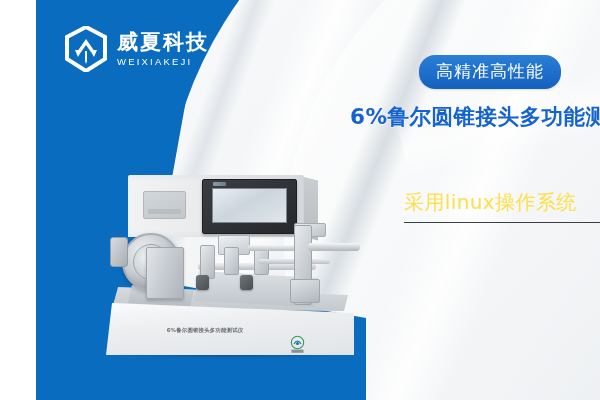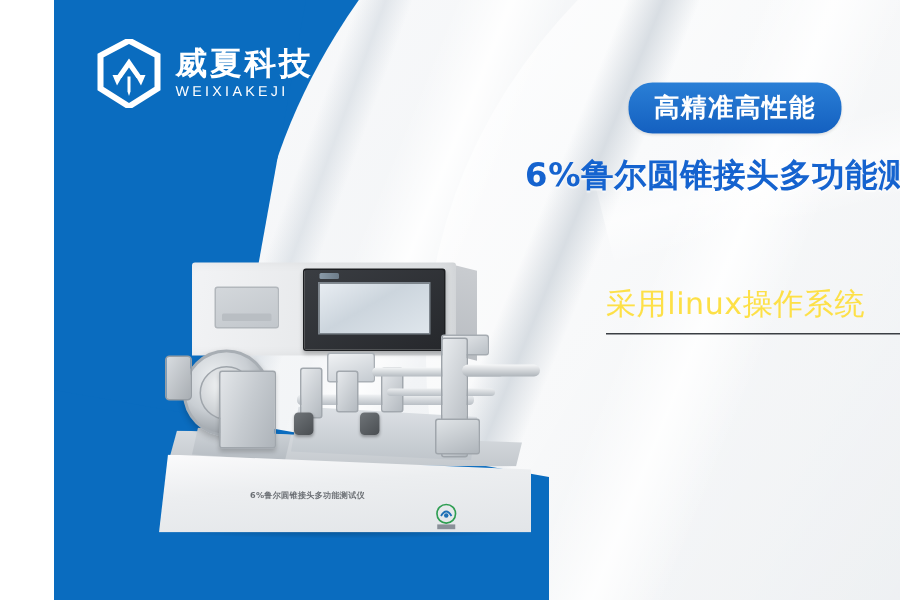--- a/index.html
+++ b/index.html
@@ -82,21 +82,21 @@
     color:rgba(255,255,255,.22);white-space:nowrap;
     font-family:"Liberation Sans",sans-serif;
   }
 
   
   .badge{
     position:absolute;left:383px;top:55px;
     padding:5px 17px 6px;
     background:linear-gradient(180deg,#2a7fd6 0%,#1460c0 100%);
     border-radius:16px;
-    color:#fff;font-size:17px;font-weight:700;letter-spacing:1px;
+    color:#fff;font-size:17px;font-weight:400;letter-spacing:1px;
     font-family:"DejaVu Sans","Liberation Sans",sans-serif;
     box-shadow:0 1px 2px rgba(0,0,0,.12);
     white-space:nowrap;
   }
   .headline{
     position:absolute;left:314px;top:102px;
     color:#1563cf;font-size:21.5px;font-weight:700;letter-spacing:.5px;
     font-family:"DejaVu Sans","Liberation Sans",sans-serif;
     white-space:nowrap;
     text-shadow:0 1px 1px rgba(255,255,255,.7);

